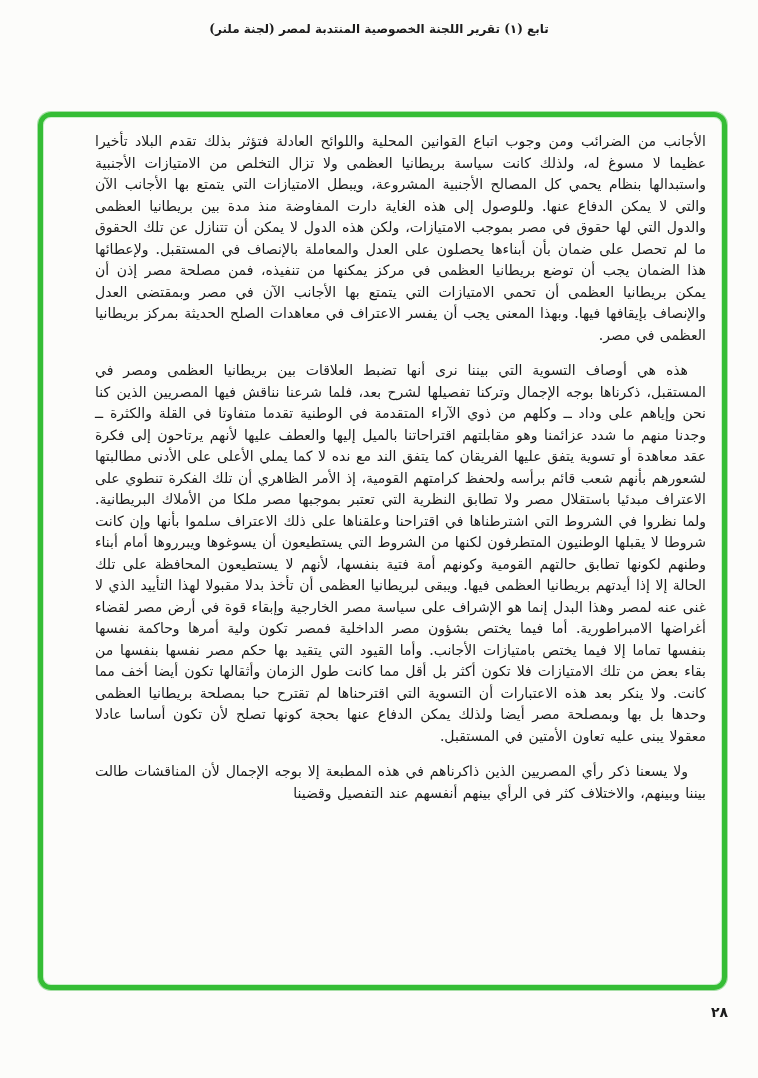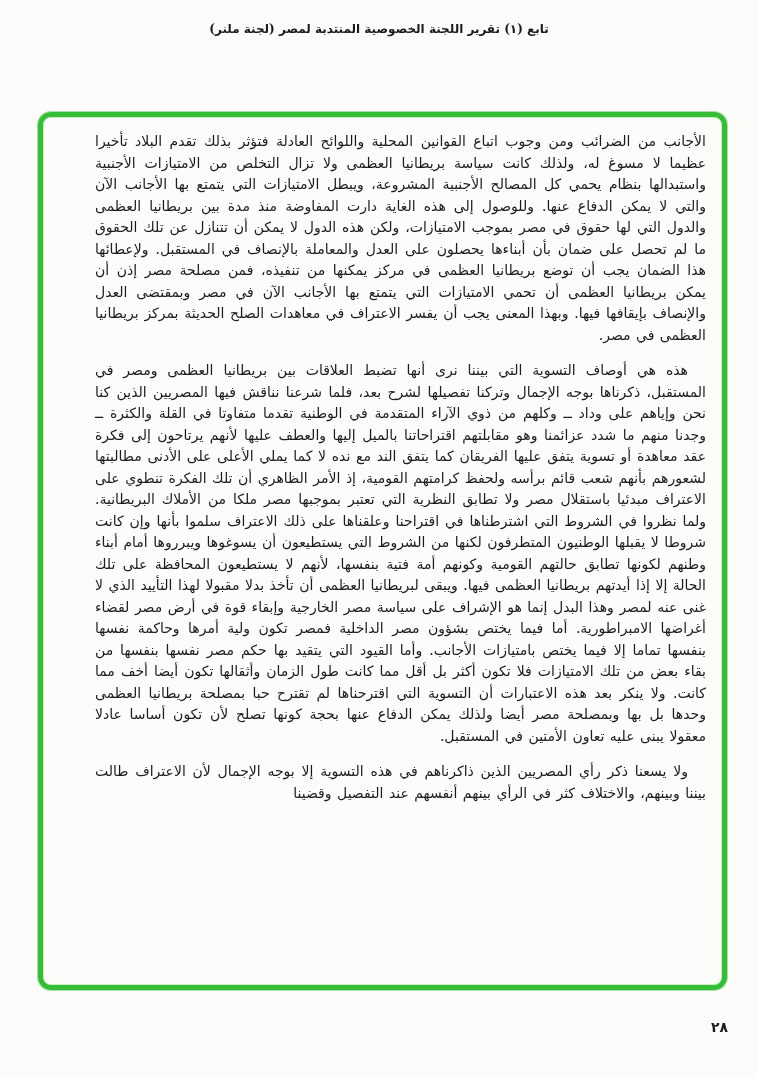--- a/index.html
+++ b/index.html
@@ -45,33 +45,33 @@
     text-align: justify;
     text-justify: inter-word;
     text-indent: 18px;
     direction: rtl;
     word-spacing: 1px;
   }
   .highlight-box p:first-child { text-indent: 0; }
   .page-number {
     position: absolute;
     top: 1004px; right: 30px;
-    font-size: 14px; font-weight: bold; margin-top: 15px;
+    font-size: 14px; font-weight: bold;
   }
 </style>
 </head>
 <body>
 
 <div class="page">
 
   <div class="header">
     <div class="doc-subtitle">تابع (١) تقرير اللجنة الخصوصية المنتدبة لمصر (لجنة ملنر)</div>
   </div>
 
   <div class="highlight-box">
     <p>الأجانب من الضرائب ومن وجوب اتباع القوانين المحلية واللوائح العادلة فتؤثر بذلك تقدم البلاد تأخيرا عظيما لا مسوغ له، ولذلك كانت سياسة بريطانيا العظمى ولا تزال التخلص من الامتيازات الأجنبية واستبدالها بنظام يحمي كل المصالح الأجنبية المشروعة، ويبطل الامتيازات التي يتمتع بها الأجانب الآن والتي لا يمكن الدفاع عنها. وللوصول إلى هذه الغاية دارت المفاوضة منذ مدة بين بريطانيا العظمى والدول التي لها حقوق في مصر بموجب الامتيازات، ولكن هذه الدول لا يمكن أن تتنازل عن تلك الحقوق ما لم تحصل على ضمان بأن أبناءها يحصلون على العدل والمعاملة بالإنصاف في المستقبل. ولإعطائها هذا الضمان يجب أن توضع بريطانيا العظمى في مركز يمكنها من تنفيذه، فمن مصلحة مصر إذن أن يمكن بريطانيا العظمى أن تحمي الامتيازات التي يتمتع بها الأجانب الآن في مصر وبمقتضى العدل والإنصاف بإيقافها فيها. وبهذا المعنى يجب أن يفسر الاعتراف في معاهدات الصلح الحديثة بمركز بريطانيا العظمى في مصر.</p>
     <p>هذه هي أوصاف التسوية التي بيننا نرى أنها تضبط العلاقات بين بريطانيا العظمى ومصر في المستقبل، ذكرناها بوجه الإجمال وتركنا تفصيلها لشرح بعد، فلما شرعنا نناقش فيها المصريين الذين كنا نحن وإياهم على وداد ــ وكلهم من ذوي الآراء المتقدمة في الوطنية تقدما متفاوتا في القلة والكثرة ــ وجدنا منهم ما شدد عزائمنا وهو مقابلتهم اقتراحاتنا بالميل إليها والعطف عليها لأنهم يرتاحون إلى فكرة عقد معاهدة أو تسوية يتفق عليها الفريقان كما يتفق الند مع نده لا كما يملي الأعلى على الأدنى مطالبتها لشعورهم بأنهم شعب قائم برأسه ولحفظ كرامتهم القومية، إذ الأمر الظاهري أن تلك الفكرة تنطوي على الاعتراف مبدئيا باستقلال مصر ولا تطابق النظرية التي تعتبر بموجبها مصر ملكا من الأملاك البريطانية. ولما نظروا في الشروط التي اشترطناها في اقتراحنا وعلقناها على ذلك الاعتراف سلموا بأنها وإن كانت شروطا لا يقبلها الوطنيون المتطرفون لكنها من الشروط التي يستطيعون أن يسوغوها ويبرروها أمام أبناء وطنهم لكونها تطابق حالتهم القومية وكونهم أمة فتية بنفسها، لأنهم لا يستطيعون المحافظة على تلك الحالة إلا إذا أيدتهم بريطانيا العظمى فيها. ويبقى لبريطانيا العظمى أن تأخذ بدلا مقبولا لهذا التأييد الذي لا غنى عنه لمصر وهذا البدل إنما هو الإشراف على سياسة مصر الخارجية وإبقاء قوة في أرض مصر لقضاء أغراضها الامبراطورية. أما فيما يختص بشؤون مصر الداخلية فمصر تكون ولية أمرها وحاكمة نفسها بنفسها تماما إلا فيما يختص بامتيازات الأجانب. وأما القيود التي يتقيد بها حكم مصر نفسها بنفسها من بقاء بعض من تلك الامتيازات فلا تكون أكثر بل أقل مما كانت طول الزمان وأثقالها تكون أيضا أخف مما كانت. ولا ينكر بعد هذه الاعتبارات أن التسوية التي اقترحناها لم تقترح حبا بمصلحة بريطانيا العظمى وحدها بل بها وبمصلحة مصر أيضا ولذلك يمكن الدفاع عنها بحجة كونها تصلح لأن تكون أساسا عادلا معقولا يبنى عليه تعاون الأمتين في المستقبل.</p>
-    <p>ولا يسعنا ذكر رأي المصريين الذين ذاكرناهم في هذه التسوية إلا بوجه الإجمال لأن الاعتراف طالت بيننا وبينهم، والاختلاف كثر في الرأي بينهم أنفسهم عند التفصيل وقضينا</p>
+    <p>ولا يسعنا ذكر رأي المصريين الذين ذاكرناهم في هذه المطبعة إلا بوجه الإجمال لأن المناقشات طالت بيننا وبينهم، والاختلاف كثر في الرأي بينهم أنفسهم عند التفصيل وقضينا</p>
   </div>
 
   <div class="page-number">٢٨</div>
 
 </div>
 
 </body></html>

